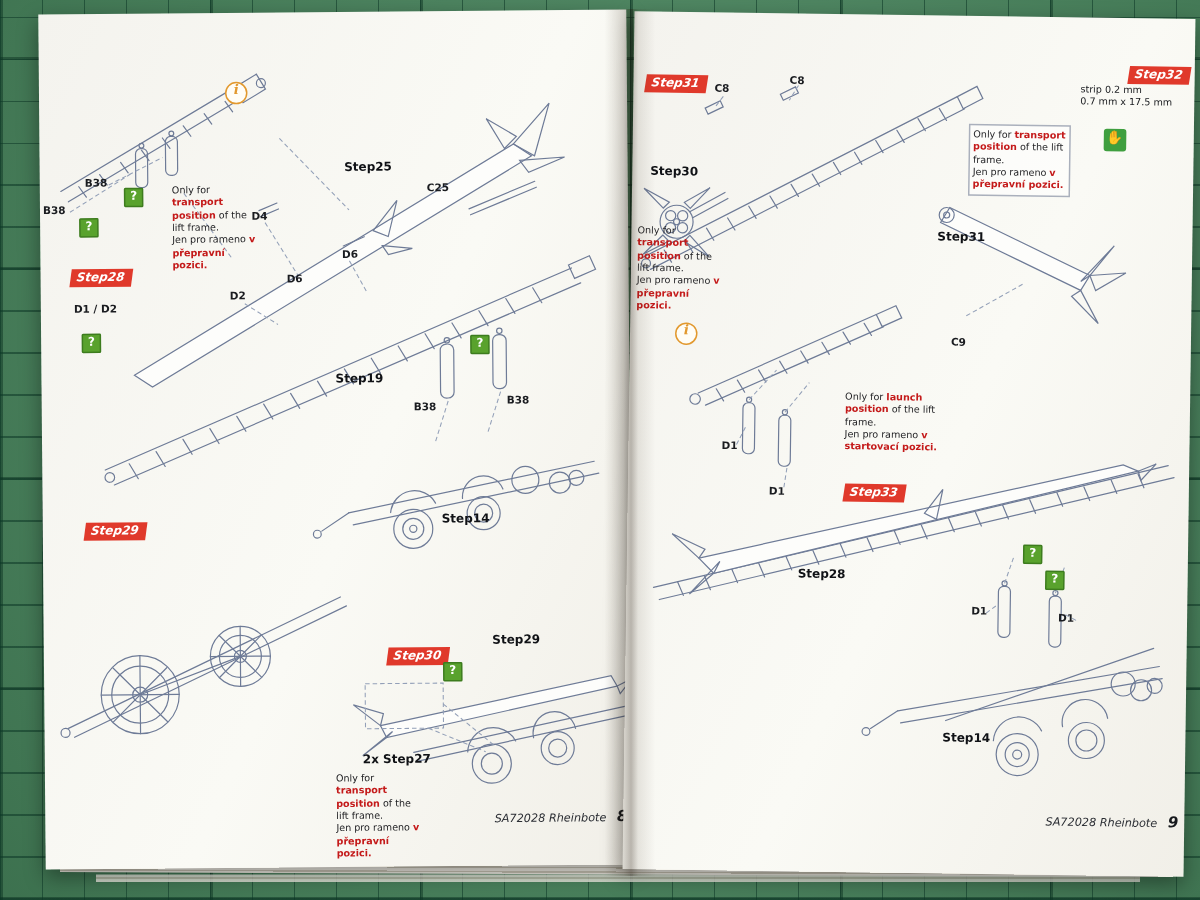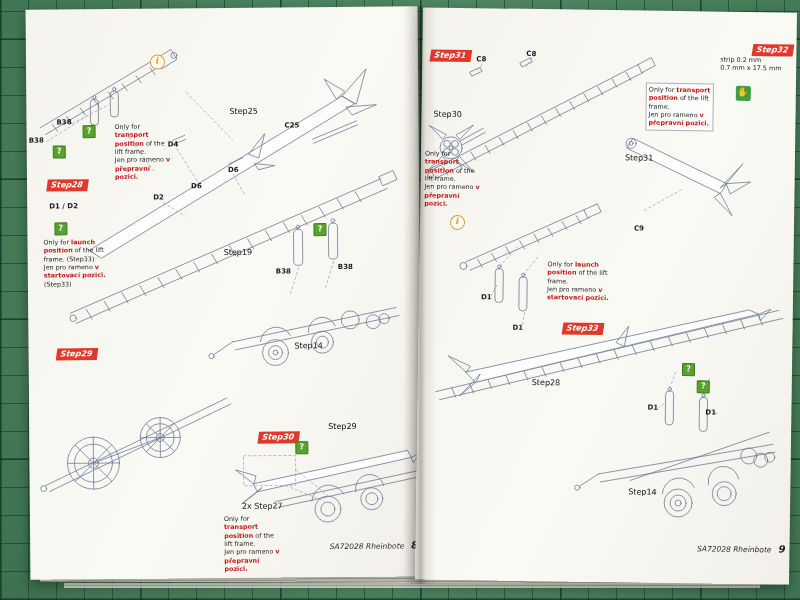--- a/index.html
+++ b/index.html
@@ -19,21 +19,21 @@
   #page-left{left:28px;top:8px;width:392px;height:570px;transform:rotate(-0.5deg);}
   #page-right{left:419px;top:10px;width:374px;height:572px;transform:rotate(0.8deg);}
   #spine{position:absolute;left:403px;top:6px;width:34px;height:578px;z-index:6;pointer-events:none;
     background:linear-gradient(90deg, rgba(50,35,15,0) 0%, rgba(50,35,15,.16) 38%, rgba(35,22,8,.30) 52%, rgba(50,35,15,.10) 66%, rgba(50,35,15,0) 100%);}
   .stack{position:absolute;background:repeating-linear-gradient(to bottom,#efece3 0 2px,#c9c4b5 2px 3px);}
   #stack1{left:40px;top:576px;width:742px;height:7px;transform:rotate(.25deg);}
   #stack2{left:64px;top:583px;width:696px;height:5px;opacity:.8;}
   .art{position:absolute;left:0;top:0;width:100%;height:100%;}
   
   .lbl{position:absolute;font-size:7px;font-weight:700;color:#1a1c20;white-space:nowrap;}
-  .slabel{position:absolute;font-size:8px;font-weight:400;color:#101216;white-space:nowrap;}
+  .slabel{position:absolute;font-size:8px;font-weight:700;color:#101216;white-space:nowrap;}
   .tag{position:absolute;background:#e0392b;color:#fff;font-style:italic;font-weight:700;
        font-size:8px;line-height:10px;padding:1px 5px 1px 4px;transform:skewX(-8deg);white-space:nowrap;}
   .note{position:absolute;font-size:6.4px;line-height:1.3;color:#1d1d20;}
   .note .em{color:#c41a1a;font-weight:700;}
   .boxed{border:0.5px solid #aab0bc;padding:2px;background:rgba(255,255,255,.5);}
   .qbox{position:absolute;width:11px;height:11px;background:#59a22d;border:1px solid #3d7c1e;
         color:#fff;font-size:8px;font-weight:700;line-height:10px;text-align:center;border-radius:1px;}
   .info{position:absolute;width:13px;height:13px;border:1.5px solid #e2992f;border-radius:50%;
         color:#e2992f;font-family:"DejaVu Serif",serif;font-style:italic;font-weight:700;
         font-size:9px;line-height:11px;text-align:center;background:#fffdf6;}
@@ -135,24 +135,20 @@
 
     <div class="note" style="left:88px;top:114px;width:60px">
       <span>Only for </span><span class="em">transport position</span><span> of the lift frame.</span><br>
       <span>Jen pro rameno </span><span class="em">v přepravní pozici.</span>
     </div>
 
     <div class="tag" style="left:20px;top:170px"><span>Step28</span></div>
     <div class="lbl" style="left:22px;top:193px">D1 / D2</div>
     <div class="qbox" style="left:27px;top:213px">?</div>
 
-    <div class="note" style="left:16px;top:229px;width:66px">
-      <span>Only for </span><span class="em">launch position</span><span> of the lift frame. (Step33)</span><br>
-      <span>Jen pro rameno </span><span class="em">v startovací pozici.</span><span> (Step33)</span>
-    </div>
 
     <div class="lbl" style="left:126px;top:185px">D2</div>
     <div class="lbl" style="left:141px;top:132px">D4</div>
     <div class="lbl" style="left:201px;top:158px">D6</div>
     <div class="lbl" style="left:164px;top:174px">D6</div>
     <div class="lbl" style="left:258px;top:114px">C25</div>
 
     <div class="slabel" style="left:203px;top:99px">Step25</div>
     <div class="slabel" style="left:196px;top:240px">Step19</div>
 
@@ -263,21 +259,21 @@
 
     <div class="note boxed" style="left:224px;top:72px;width:62px">
       <span>Only for </span><span class="em">transport position</span><span> of the lift frame.</span><br>
       <span>Jen pro rameno </span><span class="em">v přepravní pozici.</span>
     </div>
 
     <div class="slabel" style="left:204px;top:143px">Step31</div>
     <div class="lbl" style="left:214px;top:214px">C9</div>
     <div class="info" style="left:30px;top:207px">i</div>
 
-    <div class="note" style="left:128px;top:251px;width:62px">
+    <div class="note" style="left:144px;top:251px;width:62px">
       <span>Only for </span><span class="em">launch position</span><span> of the lift frame.</span><br>
       <span>Jen pro rameno </span><span class="em">v startovací pozici.</span>
     </div>
 
     <div class="lbl" style="left:62px;top:285px">D1</div>
     <div class="lbl" style="left:94px;top:315px">D1</div>
     <div class="tag" style="left:144px;top:313px"><span>Step33</span></div>
 
     <div class="qbox" style="left:264px;top:352px">?</div>
     <div class="qbox" style="left:279px;top:369px">?</div>

